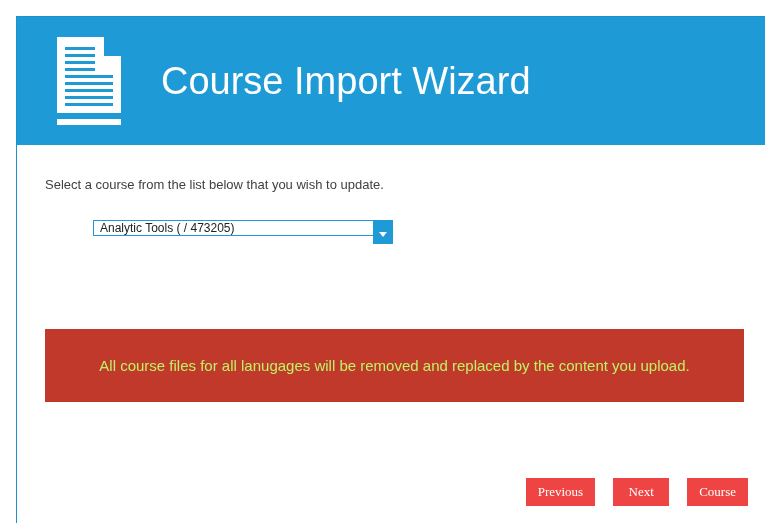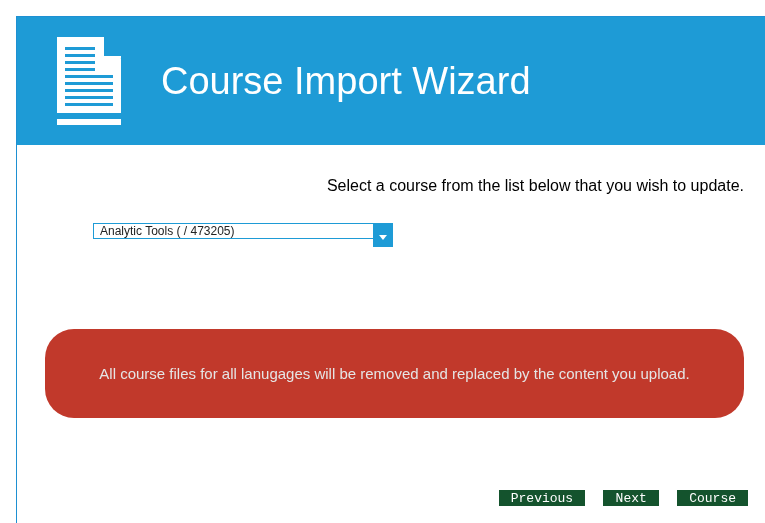--- a/index.html
+++ b/index.html
@@ -82,25 +82,24 @@
       color: #ffffff;
       font-size: 38px;
       font-weight: 300;
     }
     .body {
       flex: 1;
       padding: 32px 28px 0 28px;
       position: relative;
     }
     .instruction {
-      color: #000000;
-      font-size: 16px;
+      color: #404040;
+      font-size: 13px;
       font-weight: 400;
       margin-bottom: 28px;
-      text-align: right;
     }
     .course-select-wrap {
       display: flex;
       align-items: stretch;
       margin-left: 48px;
       width: 300px;
     }
     .course-input {
       flex: 1;
       border: 1px solid #1e9bd6;
@@ -125,40 +124,39 @@
     .dropdown-btn svg {
       width: 8px;
       height: 5px;
     }
     .warning-banner {
       position: absolute;
       left: 28px;
       right: 28px;
       top: 184px;
       background: #c1392b;
-      color: #e5e5e5;
+      color: #bef264;
       text-align: center;
       font-size: 15px;
-      padding: 36px 20px;
-      border-radius: 29px;
+      padding: 28px 20px;
     }
     .button-row {
       position: absolute;
       right: 24px;
       bottom: 24px;
       display: flex;
       gap: 18px;
     }
     .btn {
-      background: #14532d;
+      background: #ef4444;
       color: #ffffff;
       border: none;
       font-size: 13px;
-      font-family: Liberation Mono, monospace;
-      height: 16px;
+      font-family: Liberation Serif, serif;
+      height: 28px;
       min-width: 56px;
       padding: 0 12px;
       cursor: pointer;
       display: flex;
       align-items: center;
       justify-content: center;
     }
   </style>
 </head>
 <body>

